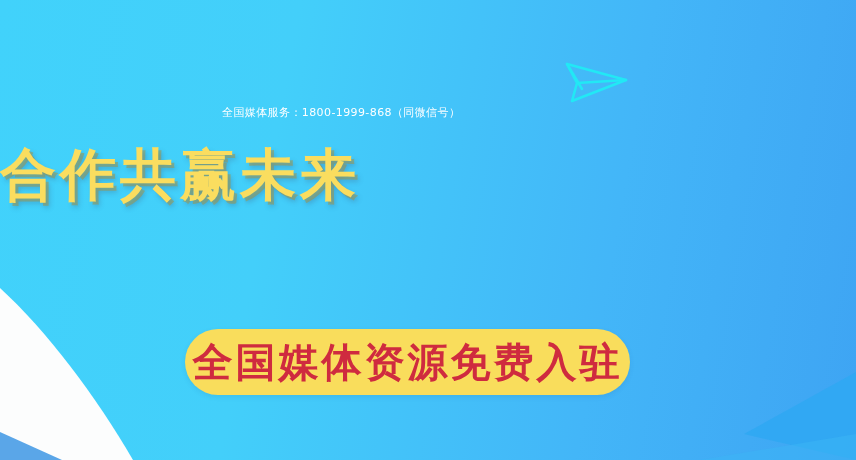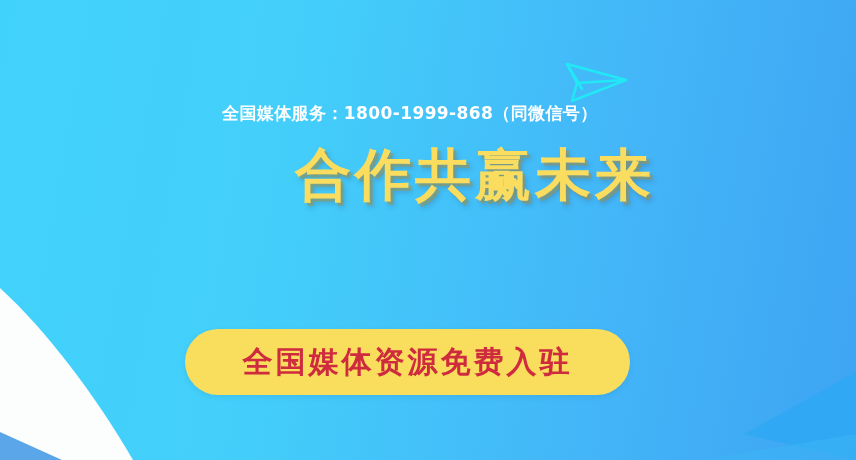--- a/index.html
+++ b/index.html
@@ -32,26 +32,26 @@
     top: 50px;
     width: 72px;
     height: 56px;
   }
 
   
   .subtitle {
     position: absolute;
     left: 222px;
     top: 103px;
-    font-size: 17px;
+    font-size: 11px;
     line-height: 20px;
     letter-spacing: 0.4px;
     color: #ffffff;
     white-space: nowrap;
-    font-weight: 700;
+    font-weight: 400;
   }
 
   
   .headline {
     position: absolute;
     left: 0;
     top: 138px;
     width: 856px;
   }
   .headline-line {
@@ -59,34 +59,34 @@
     font-size: 56px;
     line-height: 62px;
     font-weight: 700;
     letter-spacing: 4px;
     white-space: nowrap;
     text-shadow:
       3px 3px 0 rgba(180, 140, 40, 0.45),
       4px 5px 5px rgba(60, 90, 130, 0.30);
   }
   .headline-line.line1 { margin-left: 203px; }
-  .headline-line.line2 { margin-left: 295px; margin-top: 6px; }
+  .headline-line.line2 { margin-top: 6px; }
 
   
   .cta {
     position: absolute;
     left: 185px;
     top: 329px;
     width: 445px;
     height: 66px;
     border: none;
     border-radius: 33px;
     background: #f9dd5c;
     color: #cf2b3f;
-    font-size: 30px;
+    font-size: 40px;
     font-weight: 700;
     letter-spacing: 3px;
     font-family: "DejaVu Sans", "Liberation Sans", sans-serif;
     cursor: pointer;
     padding: 0;
     display: flex;
     align-items: center;
     justify-content: center;
     box-shadow: 0 2px 5px rgba(40, 80, 130, 0.12);
   }

